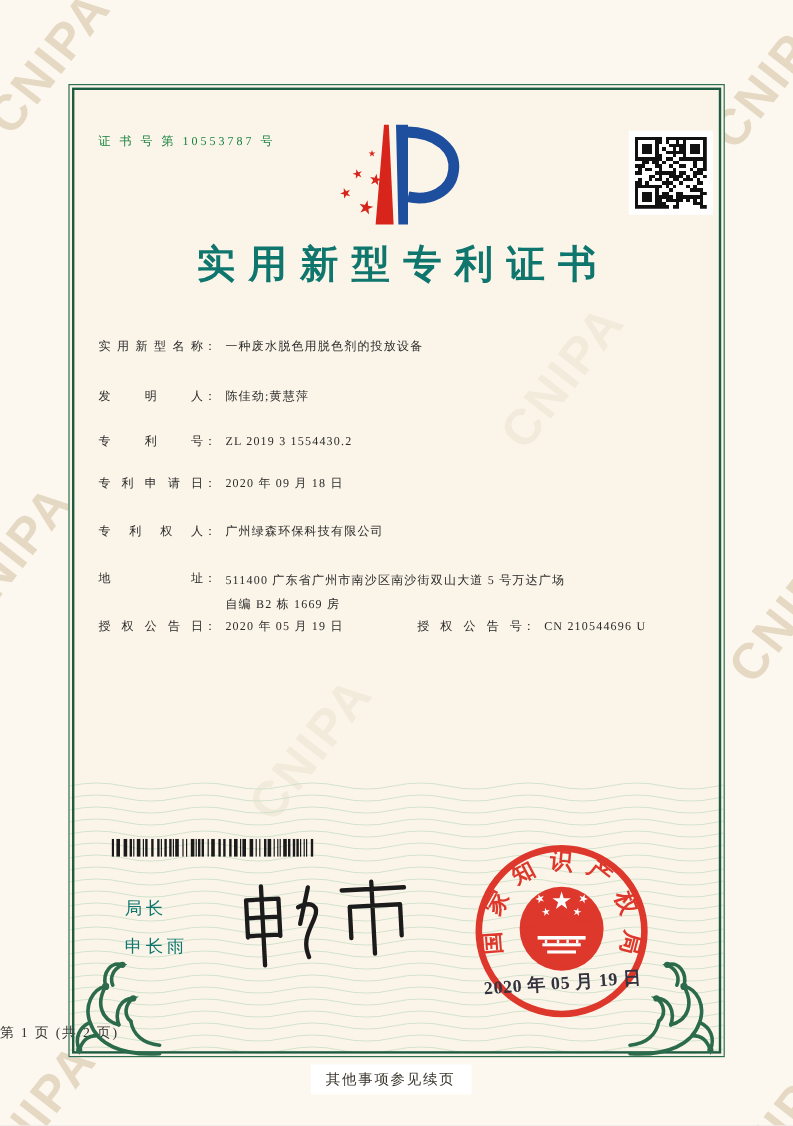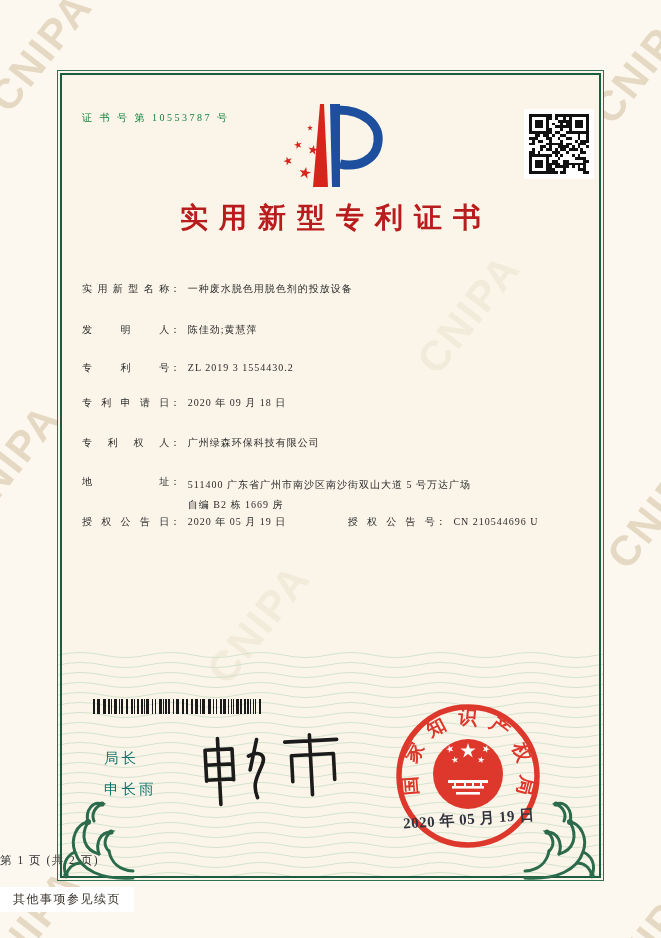--- a/index.html
+++ b/index.html
@@ -28,21 +28,21 @@
   .flourish { position:absolute; z-index:8; pointer-events:none; }
   .flourish.bl { left:53px; top:798px; }
   .flourish.br { left:521px; top:798px; transform:scaleX(-1); }
   
   .cert-no { position:absolute; left:82px; top:111px; z-index:4;
     font-size:10px; letter-spacing:2.5px; color:#15803d; }
   .logo { position:absolute; left:266px; top:100px; z-index:4; }
   .qr-box { position:absolute; left:524px; top:109px; width:70px; height:70px;
     background:#fff; padding:5px; z-index:4; }
   .title { position:absolute; left:0; top:199px; width:661px; text-align:center; z-index:4;
-    font-size:28px; font-weight:bold; letter-spacing:11px; text-indent:11px; color:#b91c1c; }
+    font-size:32px; font-weight:bold; letter-spacing:11px; text-indent:11px; color:#0f766e; }
   
   .frow { position:absolute; left:82px; z-index:4; font-size:10px; letter-spacing:0.8px;
     color:#2b2b2b; white-space:nowrap; }
   .f-label { display:inline-block; width:88px; text-align:justify; text-align-last:justify; }
   .f-colon { display:inline-block; margin-right:7px; }
   .f-value { letter-spacing:1px; }
   .addr-wrap { display:inline-block; vertical-align:top; white-space:normal;
     width:410px; line-height:20px; }
   .pair2 { margin-left:58px; }
   
@@ -55,21 +55,21 @@
   .director { position:absolute; left:104px; top:743px; z-index:4;
     font-family:Liberation Serif, serif; font-size:14.5px;
     color:#0f766e; letter-spacing:3px; line-height:31px; }
   .sig { position:absolute; left:188px; top:727px; z-index:4; }
   .seal { position:absolute; left:394px; top:702px; z-index:6; opacity:0.93; }
   .seal-date { position:absolute; left:393px; top:810px; width:152px; text-align:center; z-index:6;
     font-size:15px; font-weight:600; color:#33333f; letter-spacing:0.5px;
     transform:rotate(-4deg); }
   .page-info { position:absolute; left:0; top:853px; width:661px; z-index:4;
     font-size:11.5px; letter-spacing:1.5px; color:#333; }
-  .cont-note { position:absolute; left:0; top:887px; width:651px; z-index:4; }
+  .cont-note { position:absolute; left:0; top:887px; width:651px; text-align:center; z-index:4; }
   .cont-note span { display:inline-block; background:#ffffff; padding:4px 13px;
     font-size:12px; letter-spacing:1.5px; color:#3a352c; }
 </style>
 </head>
 <body>
 
 <div id="stage">
 
   <div class="wm" style="left:-28px; top:28px;">CNIPA</div>
   <div class="wm" style="left:575px; top:40px;">CNIPA</div>

